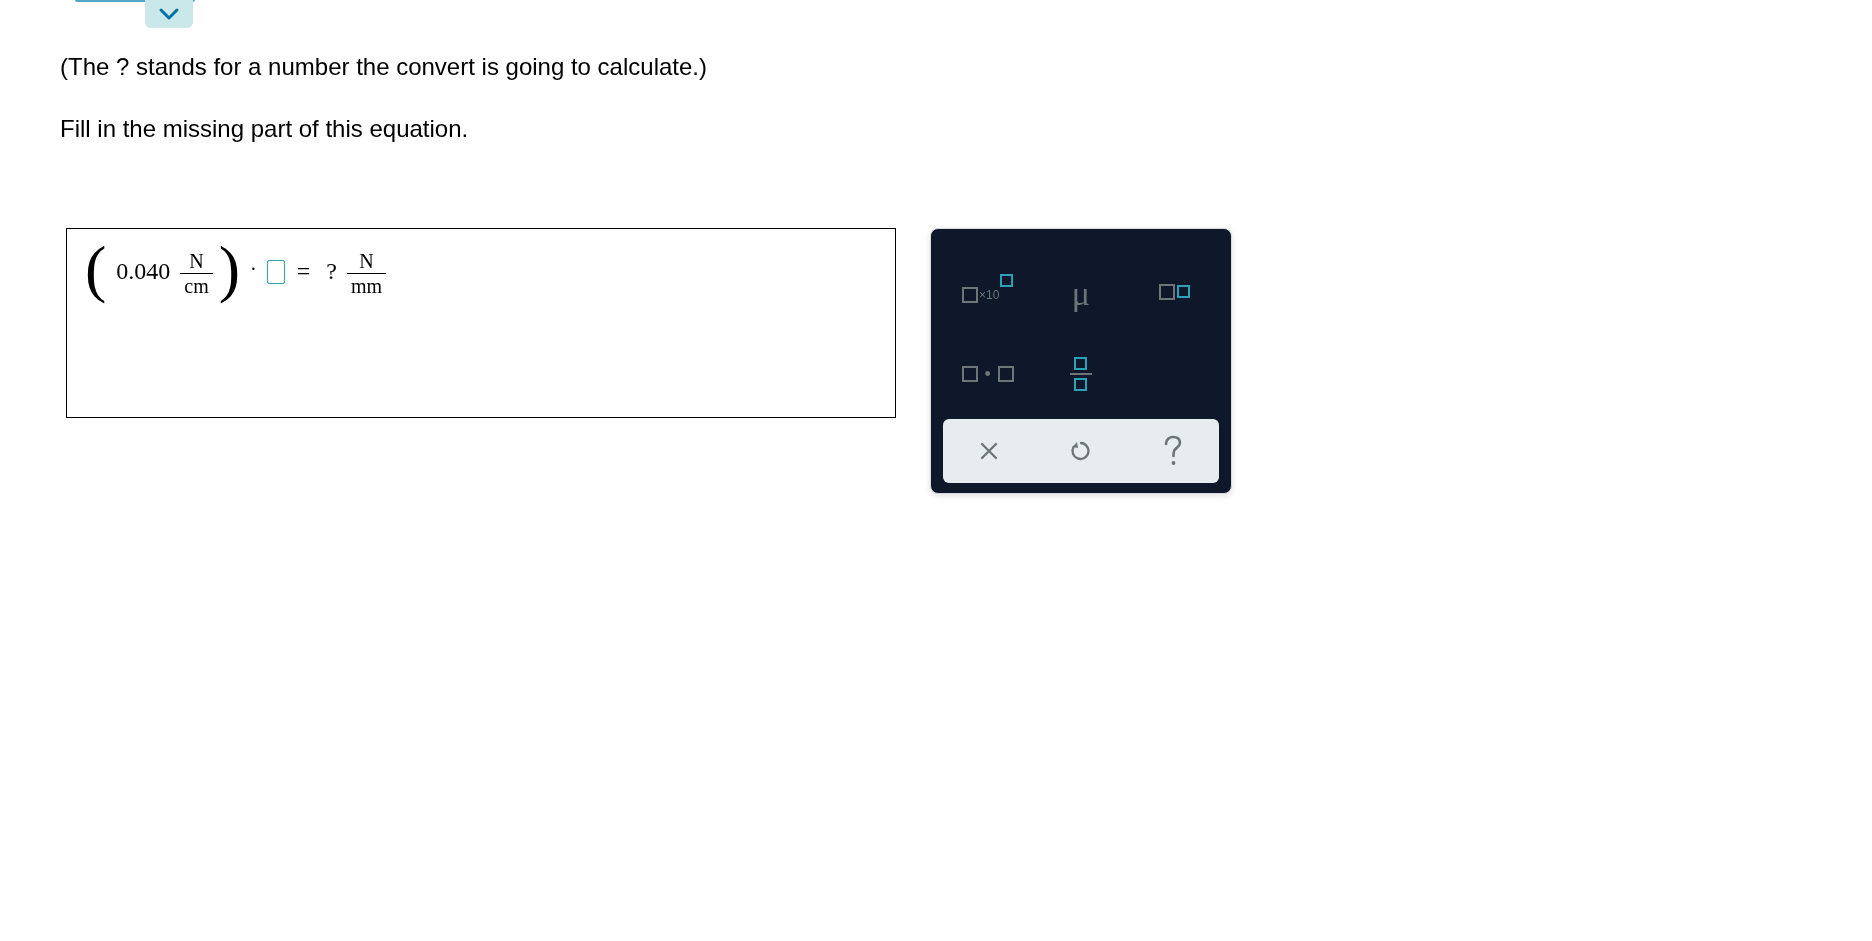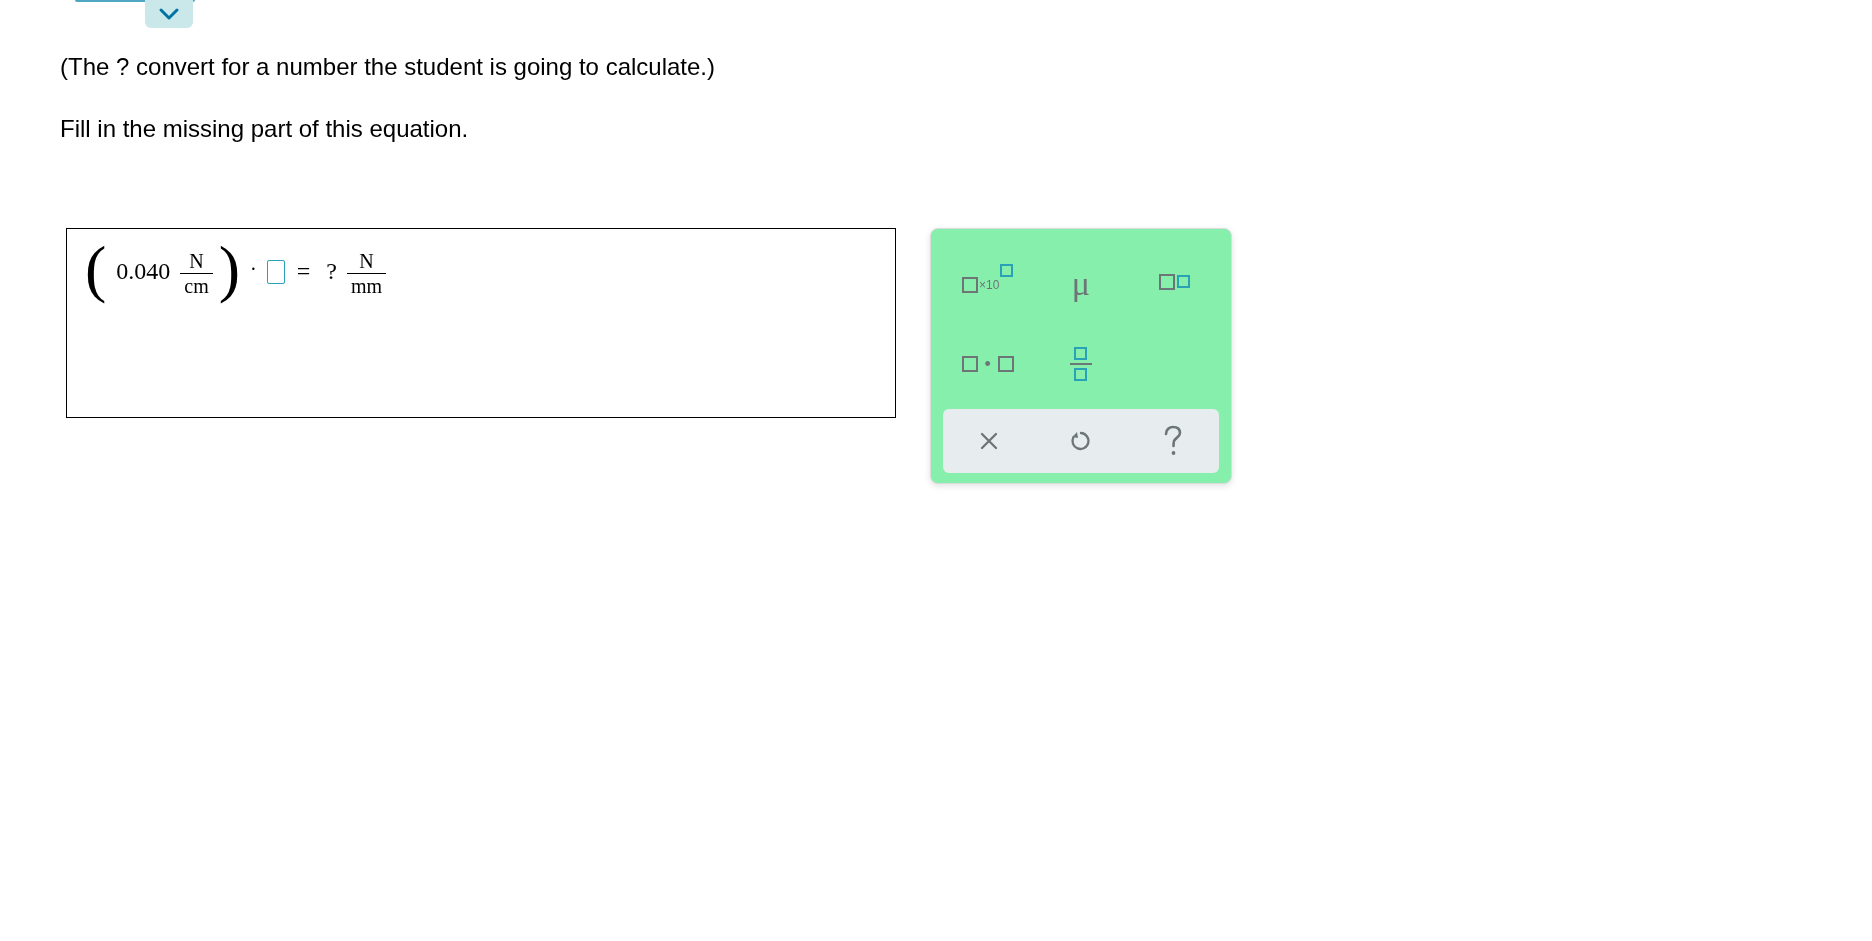--- a/index.html
+++ b/index.html
@@ -96,22 +96,22 @@
 
   
   .toolbox {
     position: absolute;
     left: 930px;
     top: 228px;
     width: 302px;
     border: 1px solid #d9dcdc;
     border-radius: 8px;
     box-shadow: 0 2px 6px rgba(0,0,0,0.12);
-    background: #86efac;
-    padding: 20px 10px 10px;
+    background: #0f172a;
+    padding: 30px 10px 10px;
     display: flex;
     flex-direction: column;
     gap: 10px;
   }
   .tool-row {
     display: flex;
     justify-content: space-around;
     align-items: center;
     height: 70px;
   }
@@ -166,21 +166,21 @@
 
 <div class="tab-underline"></div>
 
 <div class="chev-wrap">
   <svg width="22" height="14" viewBox="0 0 22 14" fill="none">
     <path d="M3 3 L11 11 L19 3" stroke-width="3" stroke-linecap="round" stroke-linejoin="round"></path>
   </svg>
 </div>
 
 <div class="question-text">
-  <p>(The ? convert for a number the student is going to calculate.)</p>
+  <p>(The ? stands for a number the convert is going to calculate.)</p>
   <p>Fill in the missing part of this equation.</p>
 </div>
 
 <div class="answer-box">
   <div class="equation">
     <span class="paren">(</span>
     <span class="coef">0.040</span>
     <span class="frac">
       <span class="num">N</span>
       <span class="den">cm</span>

